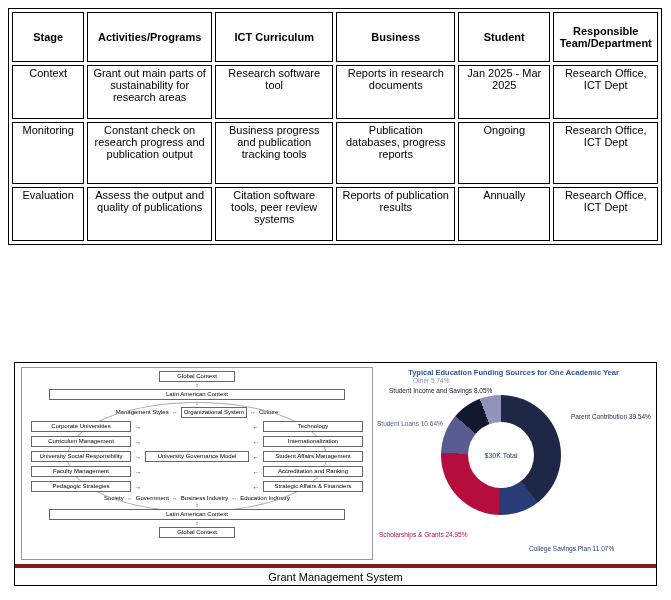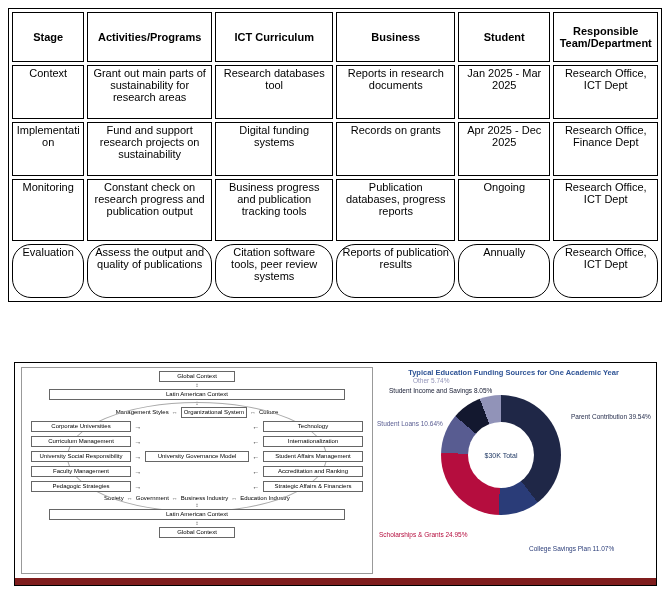--- a/index.html
+++ b/index.html
@@ -15,28 +15,28 @@
     border:1px solid #000;border-collapse:separate;border-spacing:3px;
     table-layout:fixed;
   }
   .plan-table th,.plan-table td{
     border:1px solid #000;text-align:center;padding:1px 3px;
     word-wrap:break-word;overflow-wrap:break-word;
   }
   .plan-table th{font-size:11px;font-weight:bold;vertical-align:middle;height:46px;}
   .plan-table td{font-size:11px;vertical-align:top;}
   tr.tr0 td{height:50px;} tr.tr1 td{height:50px;}
-  tr.tr2 td{height:58px;} tr.tr3 td{height:50px;border-radius:19px;}
+  tr.tr2 td{height:58px;} tr.tr3 td{height:50px;}
 
   
   .figure{
     position:absolute;left:14px;top:362px;width:641px;height:222px;
     border:1px solid #000;display:flex;flex-direction:column;background:#fff;
   }
-  .figure-content{flex:1;display:flex;border-bottom:7px solid #7f1d1d;overflow:hidden;}
+  .figure-content{flex:1;display:flex;border-bottom:4px solid #7f1d1d;overflow:hidden;}
   .caption{height:17px;display:flex;align-items:center;justify-content:center;font-size:11px;}
 
   
   .diagram{
     width:352px;margin:4px 2px 4px 6px;border:1px solid #999;padding:3px 4px;
     display:flex;flex-direction:column;align-items:center;gap:1px;
     font-size:6px;line-height:7px;box-sizing:border-box;
   }
   .dg-box{
     border:1px solid #666;background:#fff;padding:1px 2px;text-align:center;
@@ -104,32 +104,24 @@
         <th>ICT Curriculum</th>
         <th>Business</th>
         <th>Student</th>
         <th>Responsible Team/Department</th>
       </tr>
     </thead>
     <tbody>
       <tr class="tr0">
         <td>Context</td>
         <td>Grant out main parts of sustainability for research areas</td>
-        <td>Research databases tool</td>
+        <td>Research software tool</td>
         <td>Reports in research documents</td>
         <td>Jan 2025 - Mar 2025</td>
         <td>Research Office, ICT Dept</td>
-      </tr>
-      <tr class="tr1">
-        <td>Implementation</td>
-        <td>Fund and support research projects on sustainability</td>
-        <td>Digital funding systems</td>
-        <td>Records on grants</td>
-        <td>Apr 2025 - Dec 2025</td>
-        <td>Research Office, Finance Dept</td>
       </tr>
       <tr class="tr2">
         <td>Monitoring</td>
         <td>Constant check on research progress and publication output</td>
         <td>Business progress and publication tracking tools</td>
         <td>Publication databases, progress reports</td>
         <td>Ongoing</td>
         <td>Research Office, ICT Dept</td>
       </tr>
       <tr class="tr3">
@@ -215,15 +207,16 @@
         </div>
         <span class="slice-label sl0" style="color: rgb(31, 39, 71);">Parent Contribution 39.54%</span>
         <span class="slice-label sl1" style="color: rgb(42, 60, 120);">College Savings Plan 11.07%</span>
         <span class="slice-label sl2" style="color: rgb(181, 13, 62);">Scholarships &amp; Grants 24.95%</span>
         <span class="slice-label sl3" style="color: rgb(88, 92, 145);">Student Loans 10.64%</span>
         <span class="slice-label sl4" style="color: rgb(19, 24, 47);">Student Income and Savings 8.05%</span>
         <span class="slice-label sl5" style="color: rgb(145, 147, 184);">Other 5.74%</span>
       </div>
 
     </div>
+    <div class="caption">Grant Management System</div>
   </div>
 
 </div>
 
 </body></html>

